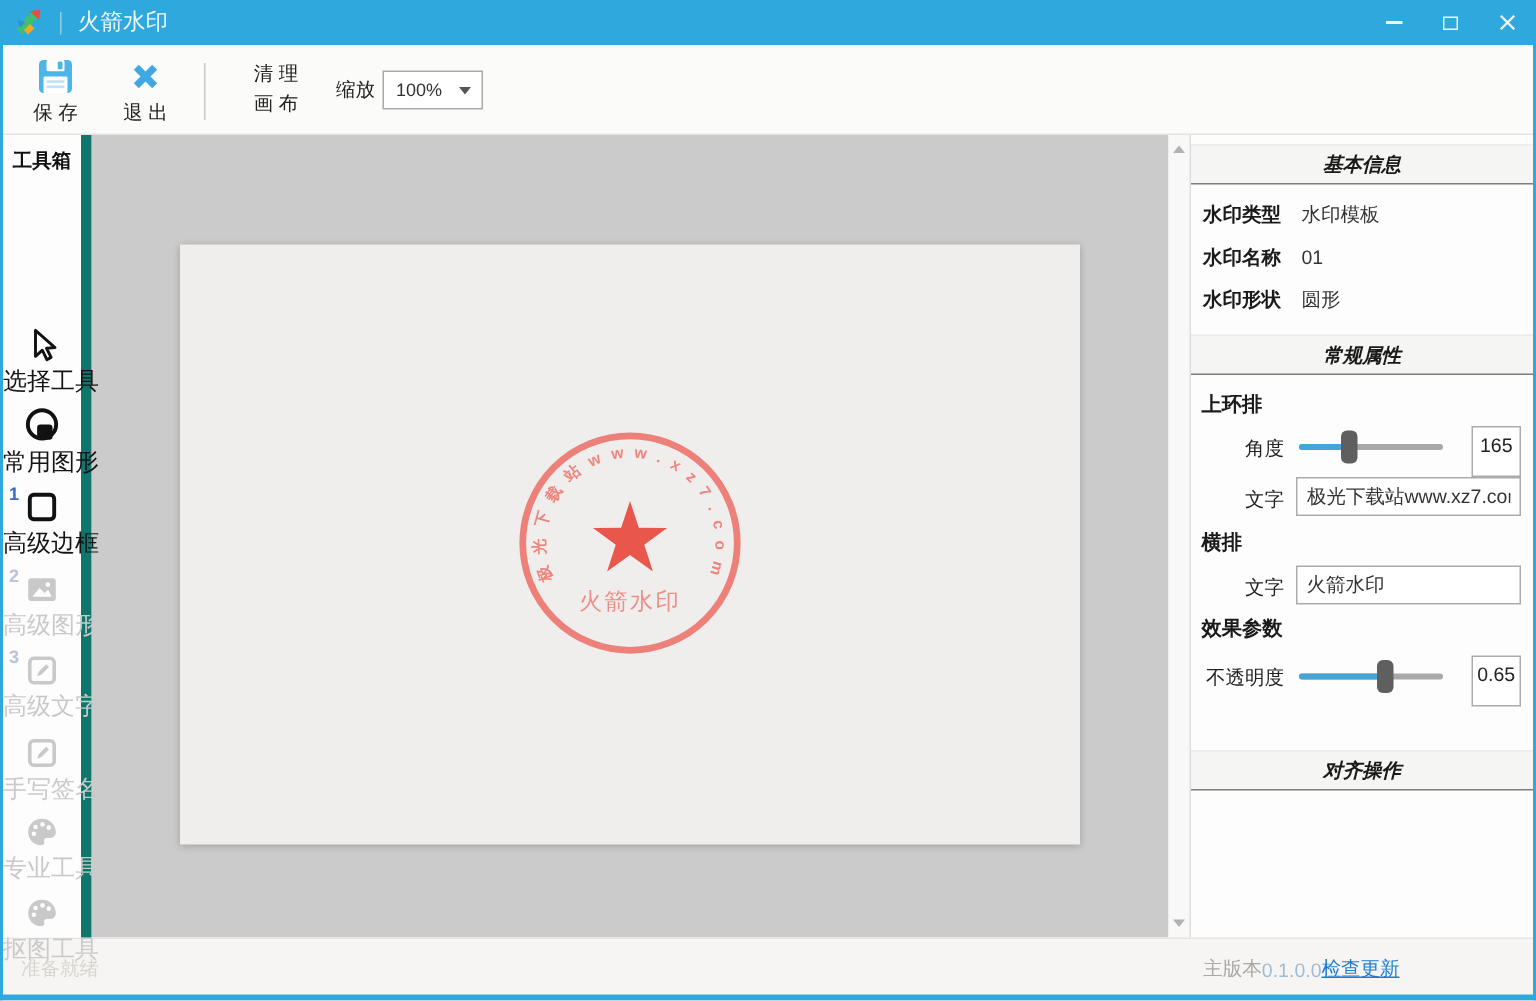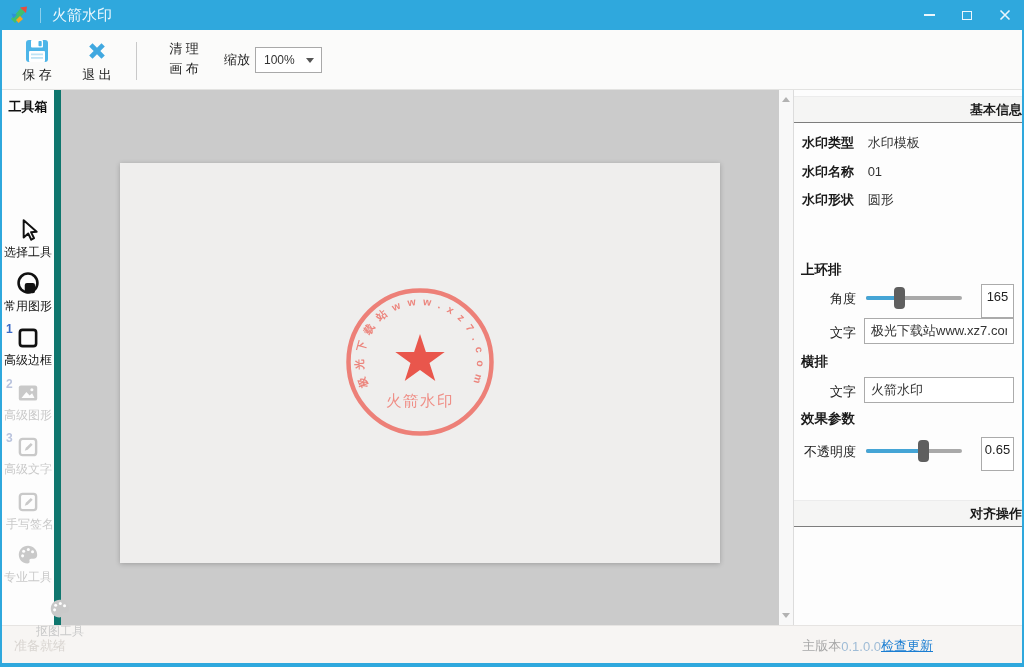--- a/index.html
+++ b/index.html
@@ -30,39 +30,39 @@
   .zoom-label { position:absolute; left:222px; top:0; line-height:60px; font-size:13px; color:#222; }
   .combo { position:absolute; left:253px; top:17px; width:67px; height:26px; border:1px solid #a9a9a9; background:#fff; }
   .combo-value { position:absolute; left:8px; top:0; line-height:24px; font-size:12px; color:#333; }
   .combo-arrow { position:absolute; right:7px; top:10px; width:0; height:0; border-left:4px solid transparent; border-right:4px solid transparent; border-top:5px solid #555; }
 
   
   .sidebar { position:absolute; left:2px; top:90px; width:59px; height:535px; background:#fdfdfd; border-right:7px solid #0f766e; z-index:20; }
   .sb-header { position:absolute; left:0; top:8px; width:100%; text-align:center; font-size:13px; font-weight:bold; color:#111; }
   .tool { position:absolute; left:0; width:100%; text-align:center; }
   .tool svg { display:block; margin:0 auto; }
-  .tool .tlabel { font-size:12px; color:#141414; margin-top:1px; white-space:nowrap; }
+  .tool .tlabel { font-size:16px; color:#141414; margin-top:1px; white-space:nowrap; }
   .tool.disabled .tlabel { color:#c9c9c9; }
   .badge { position:absolute; left:4px; top:-3px; font-size:12px; font-weight:bold; }
   .tool.enabled .badge { color:#3b6bc7; }
   .tool.disabled .badge { color:#b9c3dd; }
 
   
   .canvas-area { position:absolute; left:61px; top:90px; width:718px; height:535px; background:#cbcbcb; }
   .canvas { position:absolute; left:59px; top:73px; width:600px; height:400px; background:#efeeed; box-shadow:0 1px 5px rgba(0,0,0,.22); }
   .stamp { position:absolute; left:215px; top:114px; cursor:move; }
 
   
   .vscroll { position:absolute; left:779px; top:90px; width:14px; height:535px; background:#f8f8f8; }
   .sb-up { position:absolute; top:7px; left:3px; width:0; height:0; border-left:4px solid transparent; border-right:4px solid transparent; border-bottom:5px solid #b2b2b2; }
   .sb-down { position:absolute; bottom:7px; left:3px; width:0; height:0; border-left:4px solid transparent; border-right:4px solid transparent; border-top:5px solid #b2b2b2; }
 
   
   .panel { position:absolute; left:793px; top:90px; width:229px; height:535px; background:#fdfdfd; border-left:1px solid #dcdcdc; font-size:13px; color:#1a1a1a; }
-  .sec-header { position:absolute; left:0; width:100%; height:27px; line-height:26px; text-align:right; font-weight:bold; background:#f5f5f4; border-top:1px solid #ececec; border-bottom:1px solid #7d7d7d; }
+  .sec-header { position:absolute; left:0; width:100%; height:27px; line-height:26px; text-align:center; font-weight:bold; background:#f5f5f4; border-top:1px solid #ececec; border-bottom:1px solid #7d7d7d;font-style:italic; }
   .info-row { position:absolute; left:8px; white-space:nowrap; }
   .info-row .ilabel { font-weight:bold; display:inline-block; width:62px; }
   .info-row .ivalue { color:#333; }
   .group-title { position:absolute; left:7px; font-weight:bold; font-size:13.5px; }
   .clabel { position:absolute; left:0; width:62px; text-align:right; color:#222; }
   .slider { position:absolute; left:72px; width:96px; height:22px; }
   .sl-track { position:absolute; left:0; right:0; top:9px; height:4px; background:#a9a9a9; border-radius:2px; }
   .sl-fill { position:absolute; left:0; top:9px; height:4px; width:var(--p,50%); background:#45a5d6; border-radius:2px; }
   .sl-thumb { position:absolute; top:0; left:calc(var(--p,50%) - 5px); width:11px; height:22px; background:#5f5f5f; border-radius:4px; }
   .valbox { position:absolute; left:187px; width:33px; height:34px; line-height:23px; text-align:center; background:#fff; border:1px solid #ababab; font-size:13px; color:#222; }
@@ -200,21 +200,21 @@
       <svg width="26" height="26" viewBox="0 0 24 24">
         <path d="M12 3.5 C7 3.5 3.5 7.2 3.5 11.8 C3.5 16.3 7 19.8 11.4 19.8 C13 19.8 13.8 18.8 13.4 17.6 C13 16.4 13.6 15.4 14.9 15.4 L17.1 15.4 C19.1 15.4 20.5 13.9 20.5 11.9 C20.5 7.3 16.8 3.5 12 3.5 Z" fill="#c9c9c9"></path>
         <circle cx="8" cy="8.6" r="1.4" fill="#fdfdfd"></circle>
         <circle cx="12.3" cy="7" r="1.4" fill="#fdfdfd"></circle>
         <circle cx="16.2" cy="9" r="1.4" fill="#fdfdfd"></circle>
         <circle cx="7" cy="12.8" r="1.4" fill="#fdfdfd"></circle>
       </svg>
       <div class="tlabel">专业工具</div>
     </div>
 
-    <div class="tool disabled" style="top:506px;margin-left:32px;">
+    <div class="tool disabled" style="top:506px;">
       <span class="badge"></span>
       <svg width="26" height="26" viewBox="0 0 24 24">
         <path d="M12 3.5 C7 3.5 3.5 7.2 3.5 11.8 C3.5 16.3 7 19.8 11.4 19.8 C13 19.8 13.8 18.8 13.4 17.6 C13 16.4 13.6 15.4 14.9 15.4 L17.1 15.4 C19.1 15.4 20.5 13.9 20.5 11.9 C20.5 7.3 16.8 3.5 12 3.5 Z" fill="#c9c9c9"></path>
         <circle cx="8" cy="8.6" r="1.4" fill="#fdfdfd"></circle>
         <circle cx="12.3" cy="7" r="1.4" fill="#fdfdfd"></circle>
         <circle cx="16.2" cy="9" r="1.4" fill="#fdfdfd"></circle>
         <circle cx="7" cy="12.8" r="1.4" fill="#fdfdfd"></circle>
       </svg>
       <div class="tlabel">抠图工具</div>
     </div>
@@ -250,20 +250,21 @@
     </div>
     <div class="info-row" style="top:73px;">
       <span class="ilabel">水印名称</span>
       <span class="ivalue">01</span>
     </div>
     <div class="info-row" style="top:101px;">
       <span class="ilabel">水印形状</span>
       <span class="ivalue">圆形</span>
     </div>
 
+    <div class="sec-header" style="top:133px;">常规属性</div>
 
     <div class="group-title" style="top:171px;">上环排</div>
 
     <div class="clabel" style="top:200px;">角度</div>
     <div class="slider" style="top: 197px; --p: 34%;">
       <div class="sl-track"></div>
       <div class="sl-fill"></div>
       <div class="sl-thumb"></div>
     </div>
     <div class="valbox" style="top:194px;">165</div>

